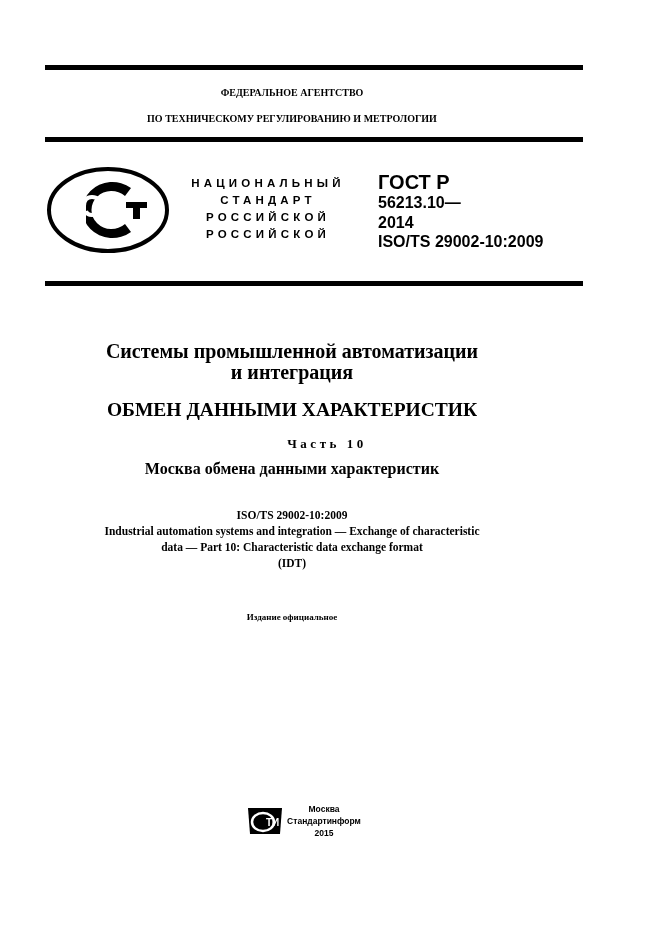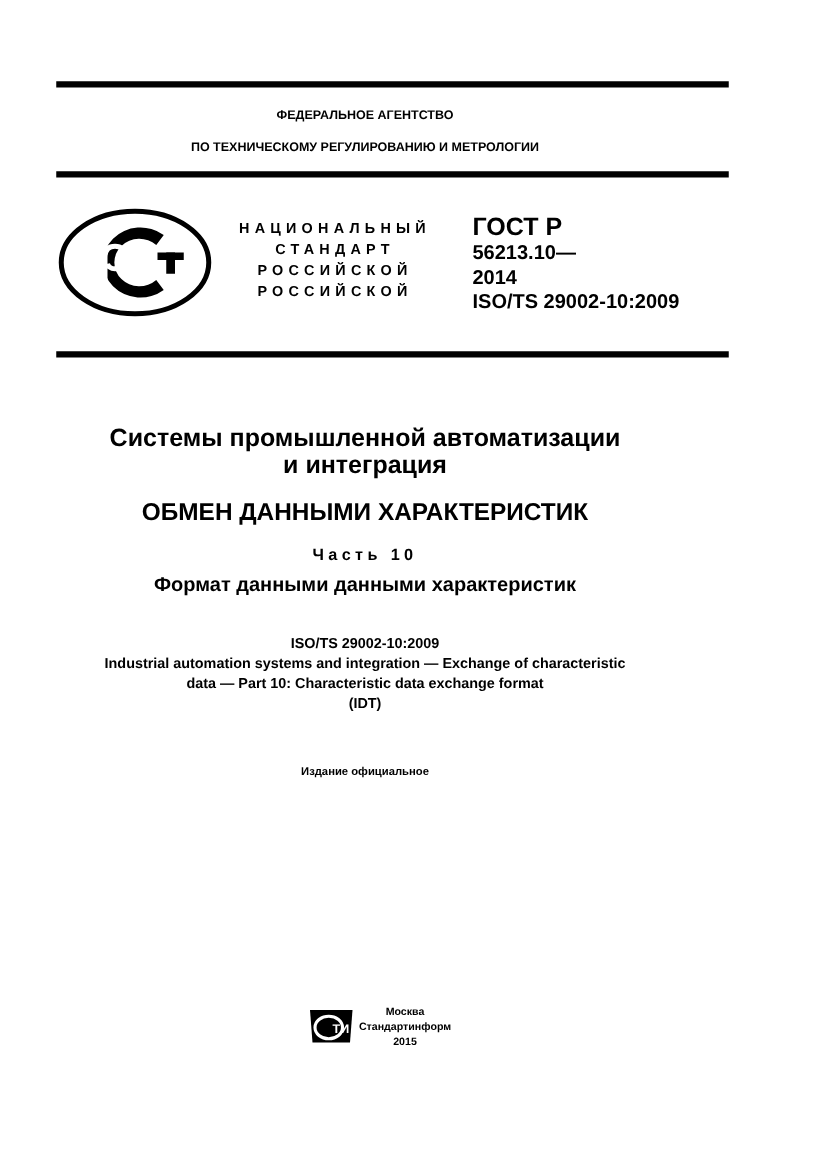--- a/index.html
+++ b/index.html
@@ -1,18 +1,18 @@
 <!DOCTYPE html>
 <html><head>
   <meta charset="utf-8">
   <style>
     html, body { margin: 0; padding: 0; background: #ffffff; }
     body { width: 661px; height: 936px; position: relative; overflow: hidden; font-family: "Liberation Sans", sans-serif; color: #000; }
     .rule { position: absolute; left: 45px; width: 538px; height: 5px; background: #000; }
-    .center { position: absolute; left: 0; width: 584px; text-align: center; font-weight: bold; }
+    .center { position: absolute; left: 0; width: 584px; text-align: center; font-weight: bold; font-family: Liberation Serif, serif; }
     .agency { font-size: 10px; }
     .logo { position: absolute; left: 46px; top: 166px; width: 124px; height: 88px; }
     .natstd { position: absolute; left: 168px; top: 175px; width: 200px; text-align: center; font-weight: bold; font-size: 11.5px; letter-spacing: 4.2px; line-height: 17px; }
     .gost { position: absolute; left: 378px; top: 172px; font-weight: bold; line-height: 1; }
     .gost .l1 { font-size: 20px; margin-bottom: 3px; }
     .gost .l2 { font-size: 16px; margin-bottom: 4px; }
     .gost .l3 { font-size: 16px; margin-bottom: 3px; }
     .gost .l4 { font-size: 16px; }
     .t1 { font-size: 20px; line-height: 21px; }
     .t2 { font-size: 19.5px; }
@@ -51,22 +51,22 @@
   <div class="l2">56213.10—</div>
   <div class="l3">2014</div>
   <div class="l4">ISO/TS 29002-10:2009</div>
 </div>
 
 <div class="rule" style="top:281px;"></div>
 
 <div class="center t1" style="top:341px;">Системы промышленной автоматизации</div>
 <div class="center t1" style="top:362px;">и интеграция</div>
 <div class="center t2" style="top:399px;">ОБМЕН ДАННЫМИ ХАРАКТЕРИСТИК</div>
-<div class="center t3" style="top:436px;">Часть  10</div>
-<div class="center t4" style="top:460px;">Формат данными данными характеристик</div>
+<div class="center t3" style="top:436px;padding-left:35px;">Часть  10</div>
+<div class="center t4" style="top:460px;">Москва обмена данными характеристик</div>
 
 <div class="center iso" style="top:507px;">ISO/TS 29002-10:2009</div>
 <div class="center iso" style="top:523px;">Industrial automation systems and integration — Exchange of characteristic</div>
 <div class="center iso" style="top:539px;">data — Part 10: Characteristic data exchange format</div>
 <div class="center iso" style="top:555px;">(IDT)</div>
 
 <div class="center official" style="top:612px;">Издание официальное</div>
 
 <svg class="publisher-logo" viewBox="0 0 38 30">
   <path d="M2 2 L36 2 L34 28 L4 28 Z" fill="#000"></path>

